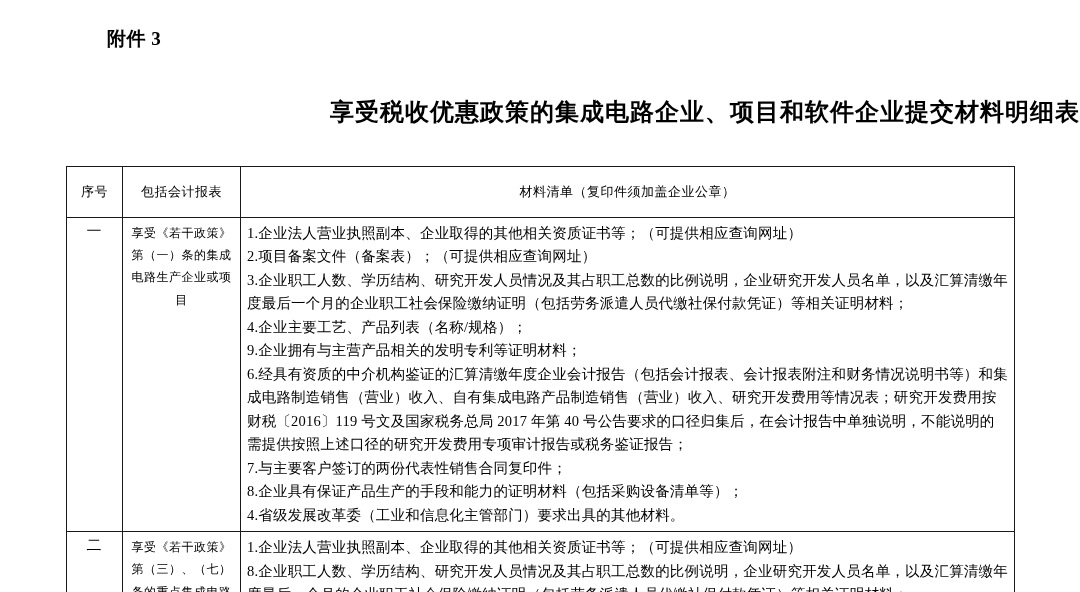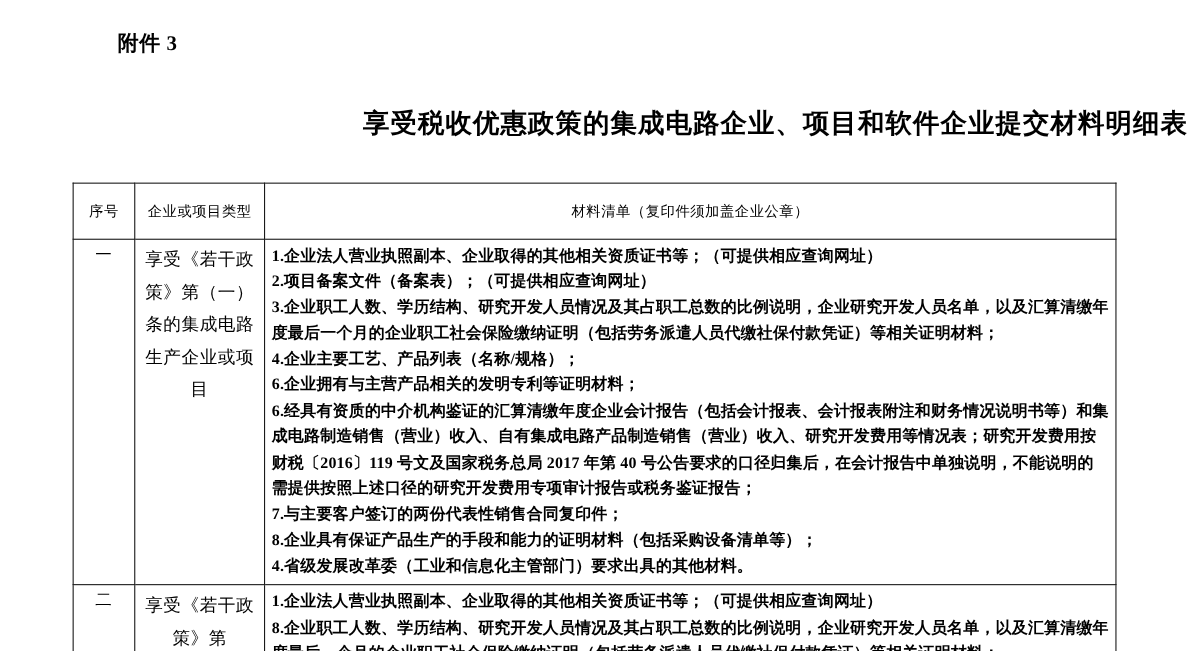--- a/index.html
+++ b/index.html
@@ -64,31 +64,30 @@
   col.c-type { width: 118px; }
   col.c-list { width: 774px; }
 
   td.seq {
     text-align: center;
     vertical-align: middle;
     font-size: 15px;
     letter-spacing: 1px;
   }
   td.type {
-    font-size: 16px;
+    font-size: 12px;
     line-height: 1.85;
     text-align: center;
     vertical-align: middle;
     letter-spacing: 0.5px;
   }
   td.list {
     font-size: 14.5px;
     line-height: 1.62;
     letter-spacing: 0.2px;
-    font-weight: bold;
   }
   td.list .ln {
     display: block;
     text-indent: 0;
   }
 </style>
 </head>
 <body>
 
 <div class="page">
@@ -99,34 +98,34 @@
 
   <table class="matrix">
     <colgroup>
       <col class="c-seq">
       <col class="c-type">
       <col class="c-list">
     </colgroup>
     <thead>
       <tr>
         <th>序号</th>
-        <th>企业或项目类型</th>
+        <th>包括会计报表</th>
         <th>材料清单（复印件须加盖企业公章）</th>
       </tr>
     </thead>
     <tbody>
       <tr>
         <td class="seq">一</td>
         <td class="type">享受《若干政策》第（一）条的集成电路生产企业或项目</td>
         <td class="list">
           <span class="ln">1.企业法人营业执照副本、企业取得的其他相关资质证书等；（可提供相应查询网址）</span>
           <span class="ln">2.项目备案文件（备案表）；（可提供相应查询网址）</span>
           <span class="ln">3.企业职工人数、学历结构、研究开发人员情况及其占职工总数的比例说明，企业研究开发人员名单，以及汇算清缴年度最后一个月的企业职工社会保险缴纳证明（包括劳务派遣人员代缴社保付款凭证）等相关证明材料；</span>
           <span class="ln">4.企业主要工艺、产品列表（名称/规格）；</span>
-          <span class="ln">6.企业拥有与主营产品相关的发明专利等证明材料；</span>
+          <span class="ln">9.企业拥有与主营产品相关的发明专利等证明材料；</span>
           <span class="ln">6.经具有资质的中介机构鉴证的汇算清缴年度企业会计报告（包括会计报表、会计报表附注和财务情况说明书等）和集成电路制造销售（营业）收入、自有集成电路产品制造销售（营业）收入、研究开发费用等情况表；研究开发费用按财税〔2016〕119 号文及国家税务总局 2017 年第 40 号公告要求的口径归集后，在会计报告中单独说明，不能说明的需提供按照上述口径的研究开发费用专项审计报告或税务鉴证报告；</span>
           <span class="ln">7.与主要客户签订的两份代表性销售合同复印件；</span>
           <span class="ln">8.企业具有保证产品生产的手段和能力的证明材料（包括采购设备清单等）；</span>
           <span class="ln">4.省级发展改革委（工业和信息化主管部门）要求出具的其他材料。</span>
         </td>
       </tr>
       <tr>
         <td class="seq">二</td>
         <td class="type">享受《若干政策》第（三）、（七）条的重点集成电路设计企业</td>
         <td class="list">

